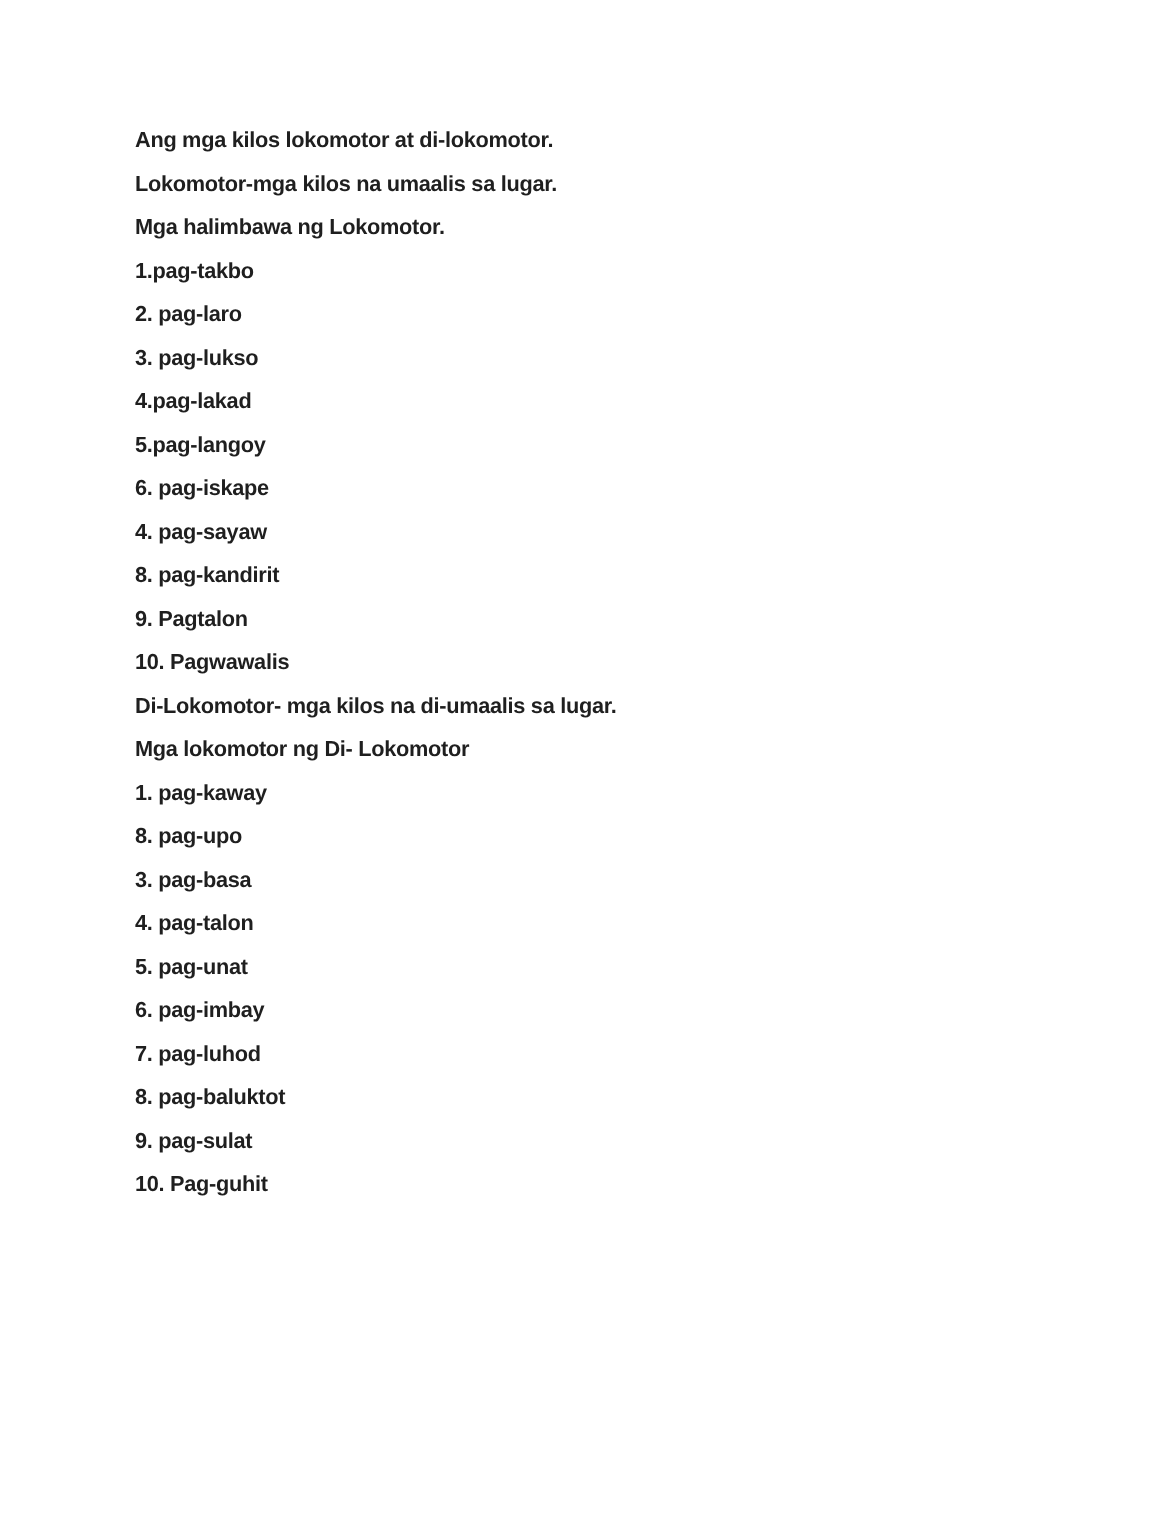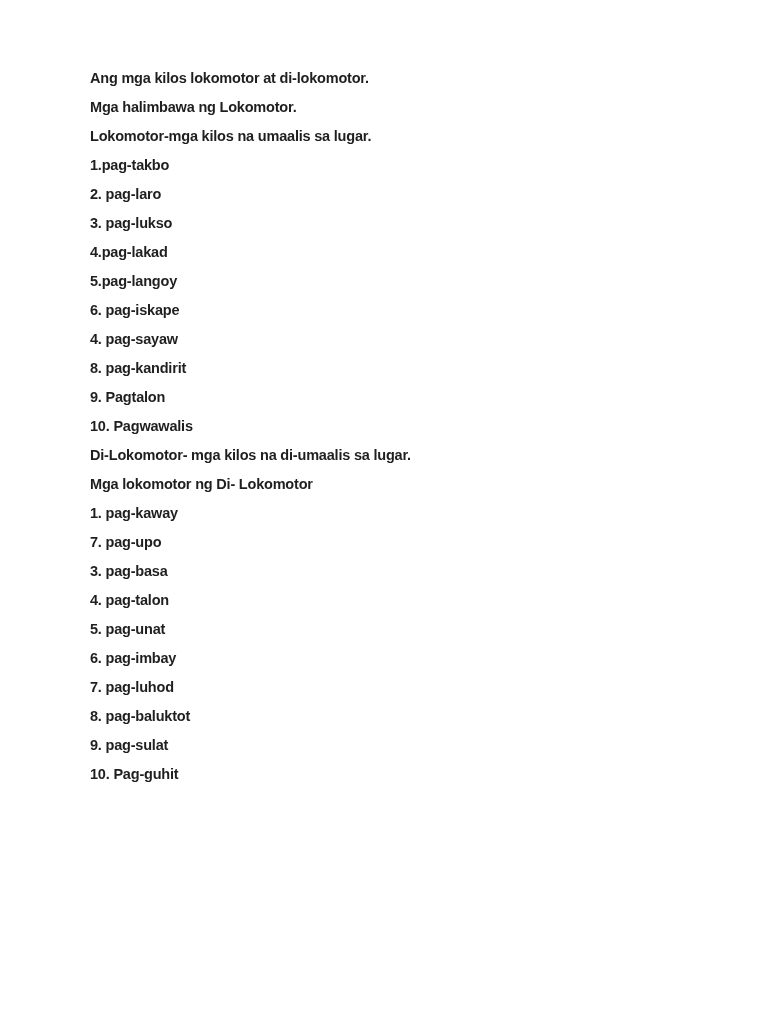--- a/index.html
+++ b/index.html
@@ -12,59 +12,59 @@
     background: #ffffff;
     overflow: hidden;
     font-family: "Liberation Sans", "DejaVu Sans", sans-serif;
   }
   .page {
     position: relative;
     width: 768px;
     height: 1024px;
     background: #ffffff;
     box-sizing: border-box;
-    padding: 64px 60px 0 90px;
+    padding: 80px 60px 0 90px;
   }
   .doc-line {
     margin: 0;
     font-size: 14.5px;
     font-weight: 700;
     line-height: 29px;
     color: #1f1f1f;
     letter-spacing: -0.2px;
     white-space: pre;
   }
   .gap-above {
   }
 </style>
 </head>
 <body>
 
 <div class="page">
 
   <p class="doc-line">Ang mga kilos lokomotor at di-lokomotor.</p>
+  <p class="doc-line">Lokomotor-mga kilos na umaalis sa lugar.</p>
   <p class="doc-line">Mga halimbawa ng Lokomotor.</p>
-  <p class="doc-line">Lokomotor-mga kilos na umaalis sa lugar.</p>
 
   <p class="doc-line gap-above">1.pag-takbo</p>
   <p class="doc-line">2. pag-laro</p>
   <p class="doc-line">3. pag-lukso</p>
   <p class="doc-line">4.pag-lakad</p>
   <p class="doc-line">5.pag-langoy</p>
   <p class="doc-line">6. pag-iskape</p>
   <p class="doc-line">4. pag-sayaw</p>
   <p class="doc-line">8. pag-kandirit</p>
   <p class="doc-line">9. Pagtalon</p>
   <p class="doc-line">10. Pagwawalis</p>
 
   <p class="doc-line gap-above">Di-Lokomotor- mga kilos na di-umaalis sa lugar.</p>
   <p class="doc-line">Mga lokomotor ng Di- Lokomotor</p>
 
   <p class="doc-line">1. pag-kaway</p>
-  <p class="doc-line">7. pag-upo</p>
+  <p class="doc-line">8. pag-upo</p>
   <p class="doc-line">3. pag-basa</p>
   <p class="doc-line">4. pag-talon</p>
   <p class="doc-line">5. pag-unat</p>
   <p class="doc-line">6. pag-imbay</p>
   <p class="doc-line">7. pag-luhod</p>
   <p class="doc-line">8. pag-baluktot</p>
   <p class="doc-line">9. pag-sulat</p>
   <p class="doc-line">10. Pag-guhit</p>
 
 </div>

